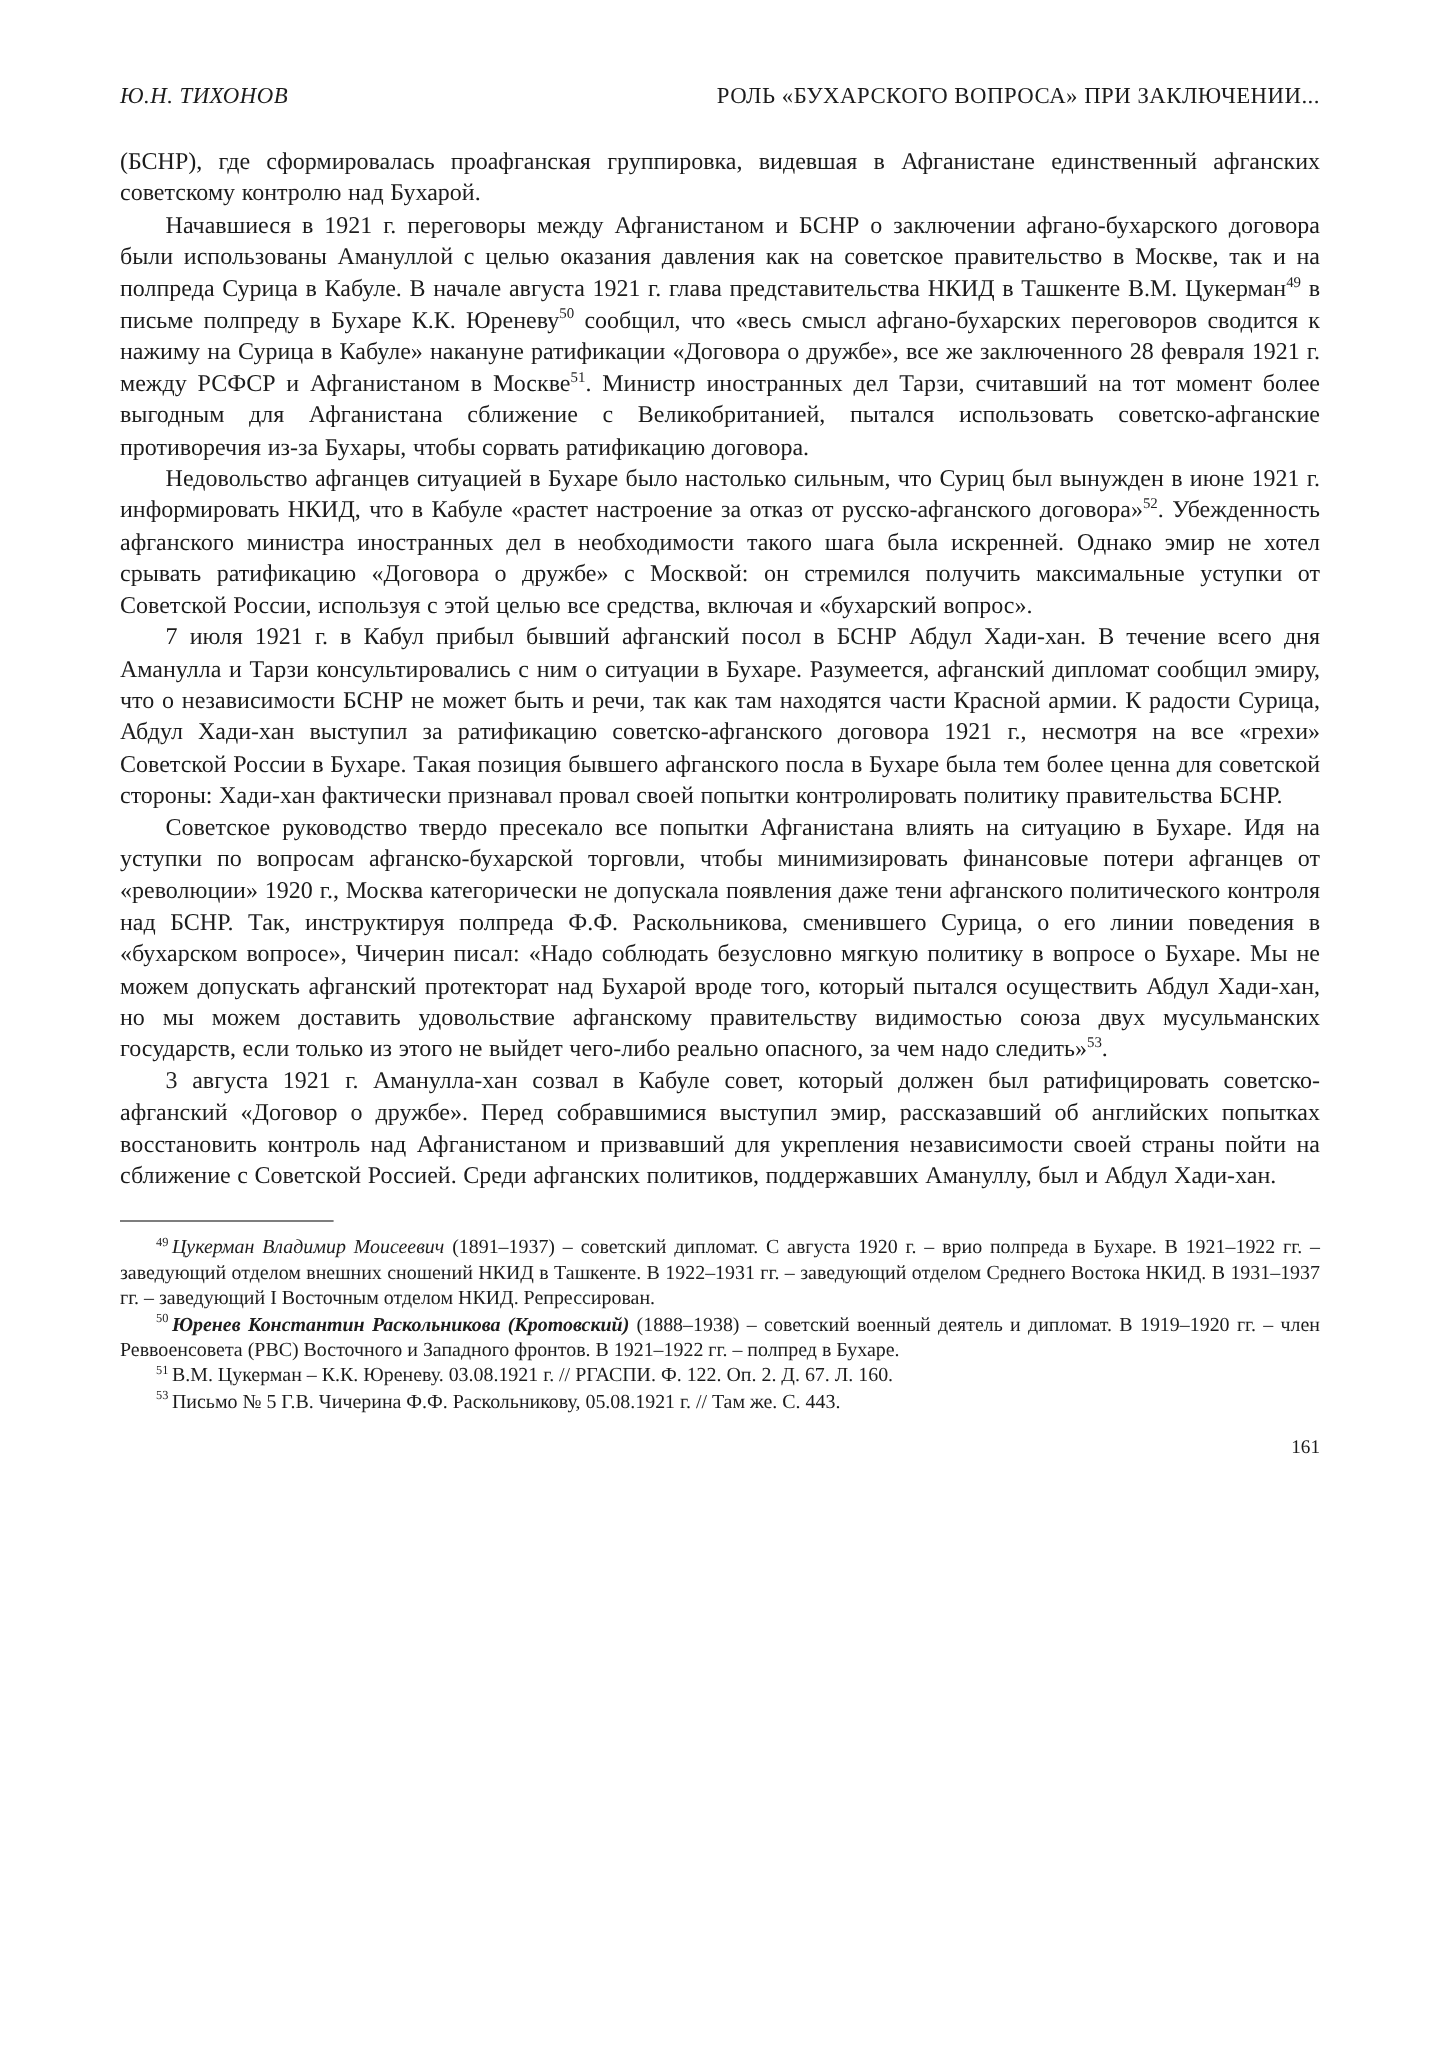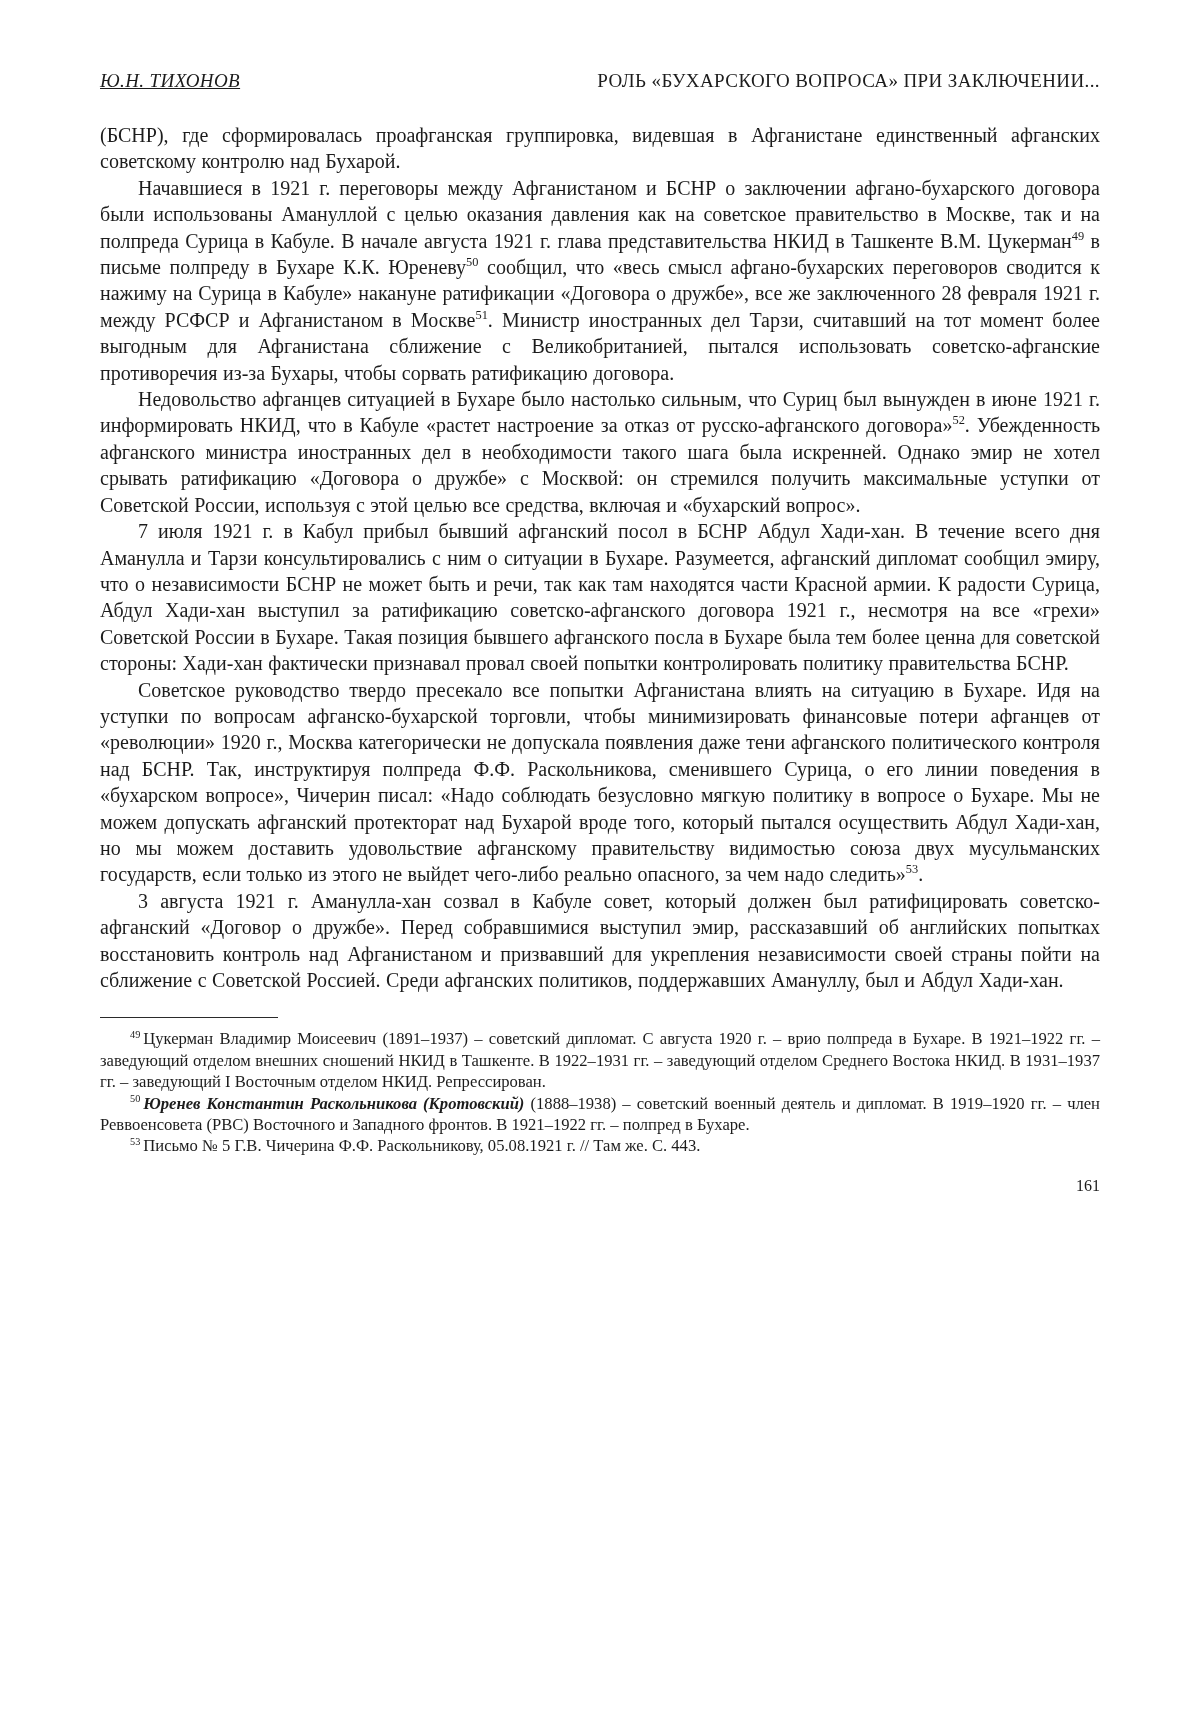--- a/index.html
+++ b/index.html
@@ -22,21 +22,20 @@
     justify-content: space-between;
     align-items: baseline;
     font-size: 19px;
     letter-spacing: 0.4px;
     margin-bottom: 30px;
   }
   .header-author {
     font-style: italic;
     white-space: nowrap;
     margin-right: 40px;
-    text-decoration: underline;
   }
   .header-title {
     white-space: nowrap;
   }
   .body-text p.para {
     margin: 0;
     font-size: 20px;
     line-height: 26.4px;
     text-align: justify;
     word-spacing: 0.5px;
@@ -58,21 +57,21 @@
     border-top: 1.6px solid #2a2a2a;
     margin: 24px 0 10px 0;
   }
   .footnotes p.footnote {
     margin: 0;
     font-size: 16.6px;
     line-height: 21.4px;
     text-align: justify;
     text-indent: 30px;
   }
-  .italic { }
+  .italic { font-style: italic; }
   .bold-italic { font-style: italic; font-weight: bold; }
   .page-number {
     text-align: right;
     font-size: 16px;
     margin-top: 20px;
   }
 </style>
 </head>
 <body>
 
@@ -90,18 +89,19 @@
       <p class="para indent"><span>7 июля 1921 г. в Кабул прибыл бывший афганский посол в БСНР Абдул Хади-хан. В течение всего дня Аманулла и Тарзи консультировались с ним о ситуации в Бухаре. Разумеется, афганский дипломат сообщил эмиру, что о независимости БСНР не может быть и речи, так как там находятся части Красной армии. К радости Сурица, Абдул Хади-хан выступил за ратификацию советско-афганского договора 1921 г., несмотря на все «грехи» Советской России в Бухаре. Такая позиция бывшего афганского посла в Бухаре была тем более ценна для советской стороны: Хади-хан фактически признавал провал своей попытки контролировать политику правительства БСНР.</span></p>
       <p class="para indent"><span>Советское руководство твердо пресекало все попытки Афганистана влиять на ситуацию в Бухаре. Идя на уступки по вопросам афганско-бухарской торговли, чтобы минимизировать финансовые потери афганцев от «революции» 1920 г., Москва категорически не допускала появления даже тени афганского политического контроля над БСНР. Так, инструктируя полпреда Ф.Ф. Раскольникова, сменившего Сурица, о его линии поведения в «бухарском вопросе», Чичерин писал: «Надо соблюдать безусловно мягкую политику в вопросе о Бухаре. Мы не можем допускать афганский протекторат над Бухарой вроде того, который пытался осуществить Абдул Хади-хан, но мы можем доставить удовольствие афганскому правительству видимостью союза двух мусульманских государств, если только из этого не выйдет чего-либо реально опасного, за чем надо следить»</span><sup class="fn-ref">53</sup><span>.</span></p>
       <p class="para indent"><span>3 августа 1921 г. Аманулла-хан созвал в Кабуле совет, который должен был ратифицировать советско-афганский «Договор о дружбе». Перед собравшимися выступил эмир, рассказавший об английских попытках восстановить контроль над Афганистаном и призвавший для укрепления независимости своей страны пойти на сближение с Советской Россией. Среди афганских политиков, поддержавших Амануллу, был и Абдул Хади-хан.</span></p>
     </div>
 
   <div class="footnote-sep"></div>
 
   <div class="footnotes" id="footnotes">
       <p class="footnote"><sup class="fn-marker">49</sup><span class="italic">Цукерман Владимир Моисеевич</span><span> (1891–1937) – советский дипломат. С августа 1920 г. – врио полпреда в Бухаре. В 1921–1922 гг. – заведующий отделом внешних сношений НКИД в Ташкенте. В 1922–1931 гг. – заведующий отделом Среднего Востока НКИД. В 1931–1937 гг. – заведующий I Восточным отделом НКИД. Репрессирован.</span></p>
       <p class="footnote"><sup class="fn-marker">50</sup><span class="bold-italic">Юренев Константин Раскольникова (Кротовский)</span><span> (1888–1938) – советский военный деятель и дипломат. В 1919–1920 гг. – член Реввоенсовета (РВС) Восточного и Западного фронтов. В 1921–1922 гг. – полпред в Бухаре.</span></p>
+      <p class="footnote"><sup class="fn-marker">51</sup><span>В.М. Цукерман – К.К. Юреневу. 03.08.1921 г. // РГАСПИ. Ф. 122. Оп. 2. Д. 67. Л. 160.</span></p>
       <p class="footnote"><sup class="fn-marker">53</sup><span>Письмо № 5 Г.В. Чичерина Ф.Ф. Раскольникову, 05.08.1921 г. // Там же. С. 443.</span></p>
     </div>
 
   <div class="page-number">161</div>
 
 </div>
 
 </body></html>

